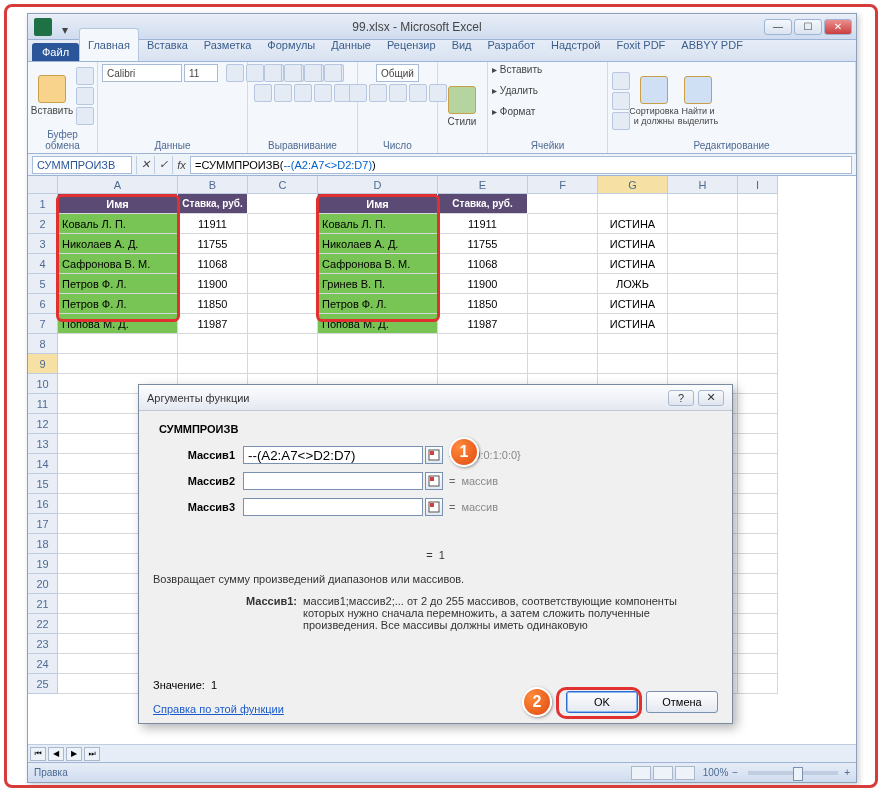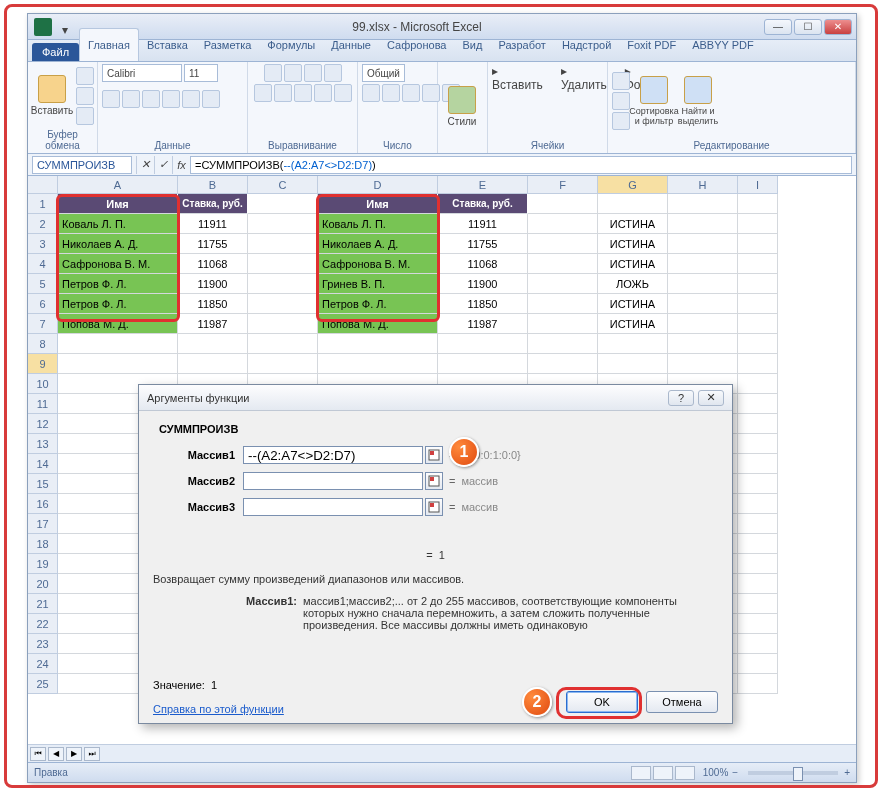--- a/index.html
+++ b/index.html
@@ -109,21 +109,21 @@
     </div>
   </div>
 
   <div class="tabs-row">
     <div class="tab file">Файл</div>
     <div class="tab active">Главная</div>
     <div class="tab">Вставка</div>
     <div class="tab">Разметка</div>
     <div class="tab">Формулы</div>
     <div class="tab">Данные</div>
-    <div class="tab">Сафронова</div>
+    <div class="tab">Рецензир</div>
     <div class="tab">Вид</div>
     <div class="tab">Разработ</div>
     <div class="tab">Надстрой</div>
     <div class="tab">Foxit PDF</div>
     <div class="tab">ABBYY PDF</div>
   </div>
 
   <div class="ribbon">
     <div class="ribbon-group" style="width:70px">
       <div class="ribbon-body">
@@ -133,21 +133,21 @@
             </div>
             <div class="stack">
               <div class="mini"></div>
               <div class="mini"></div>
               <div class="mini"></div>
             </div>
           </div>
       <div class="ribbon-group-label">Буфер обмена</div>
     </div>
     <div class="ribbon-group" style="width:150px">
-      <div class="ribbon-body" style="flex-direction:column;align-items:stretch;gap:8px">
+      <div class="ribbon-body" style="flex-direction:row;align-items:stretch;gap:8px">
         <div class="row-mini">
               <div class="combo" style="width:80px">Calibri</div>
               <div class="combo" style="width:34px">11</div>
             </div>
         <div class="row-mini">
               <div class="mini"></div>
               <div class="mini"></div>
               <div class="mini"></div>
               <div class="mini"></div>
               <div class="mini"></div>
@@ -168,21 +168,21 @@
               <div class="mini"></div>
               <div class="mini"></div>
               <div class="mini"></div>
               <div class="mini"></div>
               <div class="mini"></div>
             </div>
       </div>
       <div class="ribbon-group-label">Выравнивание</div>
     </div>
     <div class="ribbon-group" style="width:80px">
-      <div class="ribbon-body" style="flex-direction:column;gap:2px;align-items:flex-start">
+      <div class="ribbon-body" style="flex-direction:column;gap:2px;align-items:center">
         <div class="combo">Общий</div>
         <div class="row-mini">
               <div class="mini"></div>
               <div class="mini"></div>
               <div class="mini"></div>
               <div class="mini"></div>
               <div class="mini"></div>
             </div>
       </div>
       <div class="ribbon-group-label">Число</div>
@@ -190,37 +190,37 @@
     <div class="ribbon-group" style="width:50px">
       <div class="ribbon-body">
             <div class="big-btn">
               <div class="big-icon" style="background:#b5d4a0"></div>
               <span>Стили</span>
             </div>
           </div>
       <div class="ribbon-group-label"></div>
     </div>
     <div class="ribbon-group" style="width:120px">
-      <div class="ribbon-body" style="flex-direction:row;gap:18px;align-items:stretch;font-size:12px">
+      <div class="ribbon-body" style="flex-direction:column;gap:10px;align-items:stretch;font-size:10px">
         <div>▸ <span>Вставить</span></div>
         <div>▸ <span>Удалить</span></div>
         <div>▸ <span>Формат</span></div>
       </div>
       <div class="ribbon-group-label">Ячейки</div>
     </div>
     <div class="ribbon-group" style="flex:1">
       <div class="ribbon-body">
         <div class="stack">
               <div class="mini"></div>
               <div class="mini"></div>
               <div class="mini"></div>
             </div>
         <div class="big-btn">
               <div class="big-icon" style="background:#cfe0f5"></div>
-              <span style="font-size:9px;text-align:center">Сортировка и фильтр</span>
+              <span style="font-size:9px;text-align:center">Сортировка и должны</span>
             </div>
         <div class="big-btn">
               <div class="big-icon" style="background:#cfe0f5"></div>
               <span style="font-size:9px;text-align:center">Найти и выделить</span>
             </div>
       </div>
       <div class="ribbon-group-label">Редактирование</div>
     </div>
   </div>
 

